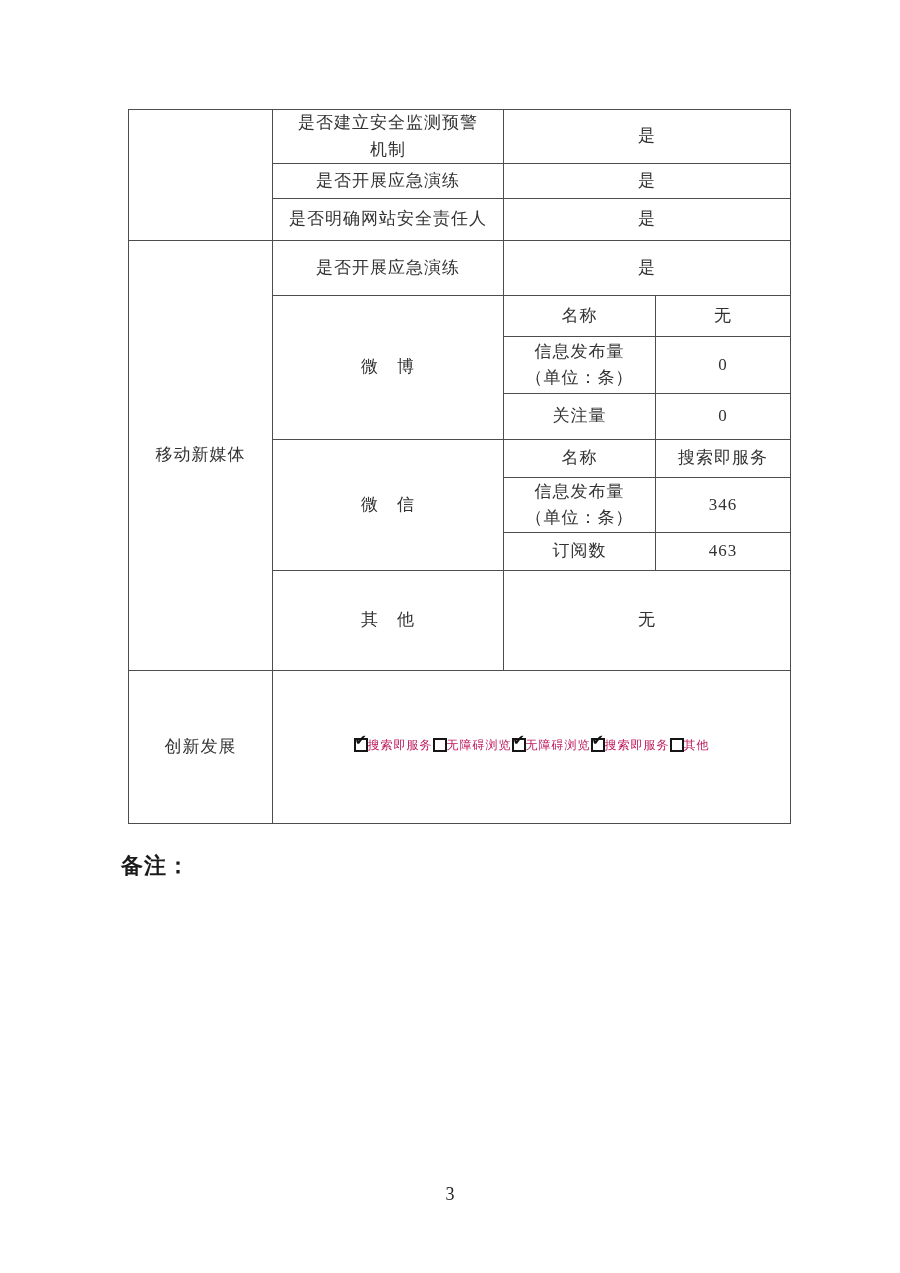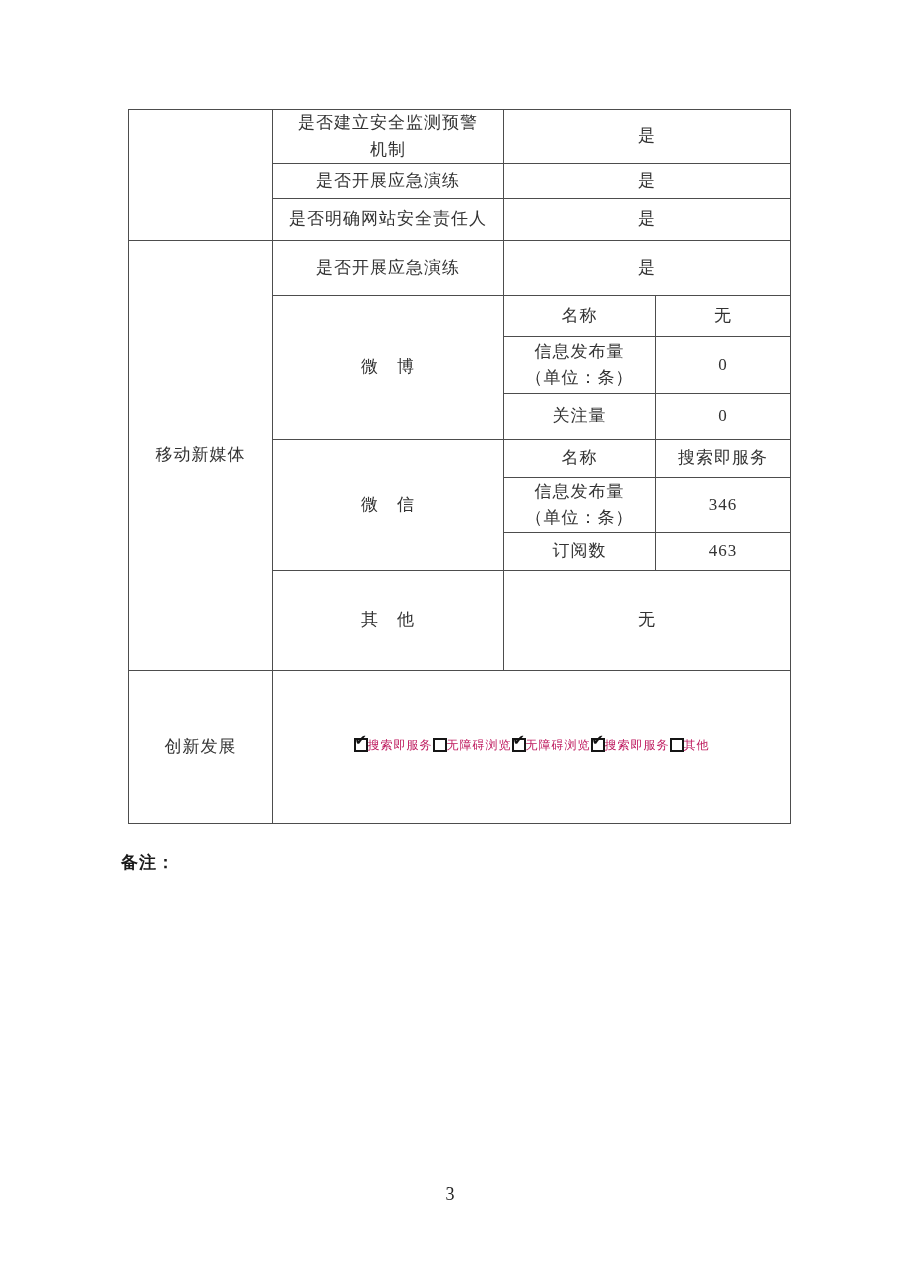--- a/index.html
+++ b/index.html
@@ -55,21 +55,21 @@
     font-size: 15px;
     font-weight: bold;
     color: #111111;
     line-height: 1;
   }
   .cb-label { font-size: 12px; letter-spacing: 1px; color: #be185d; }
 
   .remarks {
     position: absolute;
     left: 121px; top: 851px;
-    font-size: 17px;
+    font-size: 22px;
     font-weight: bold;
     color: #1a1a1a;
     letter-spacing: 1px;
   }
   .page-number {
     position: absolute;
     left: 0; right: 0;
     top: 1184px;
     text-align: center;
     font-size: 18px;

